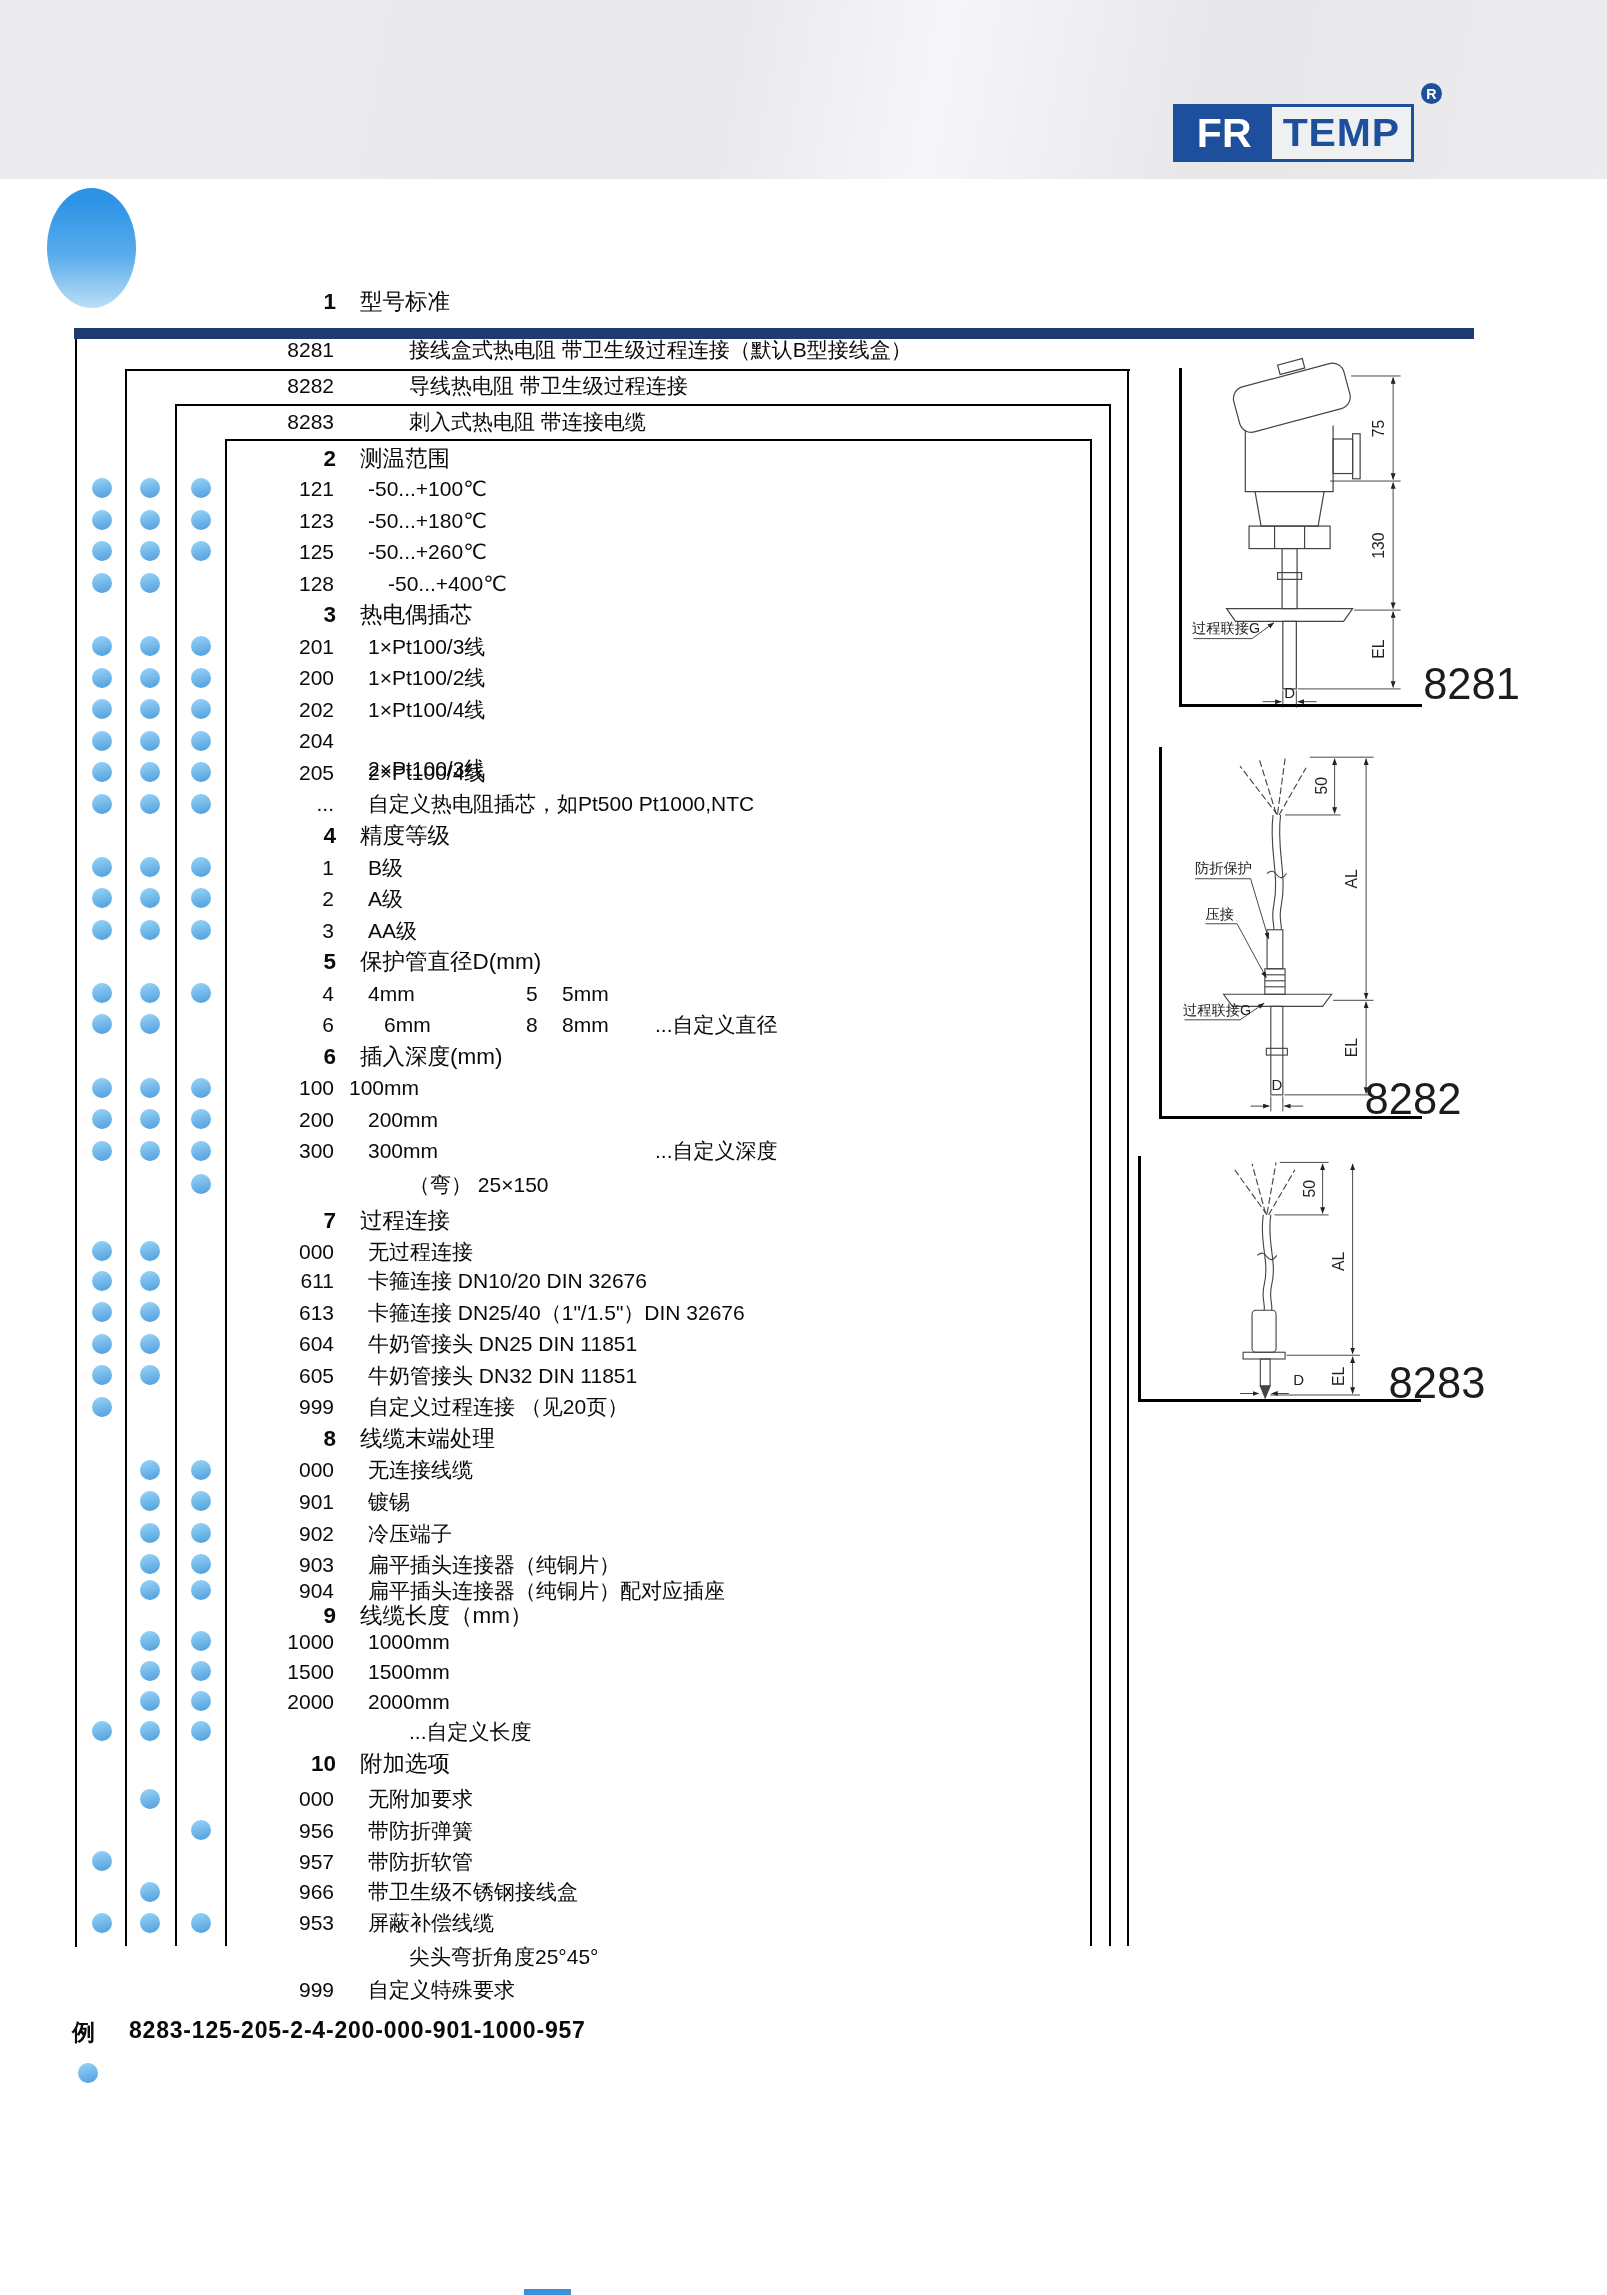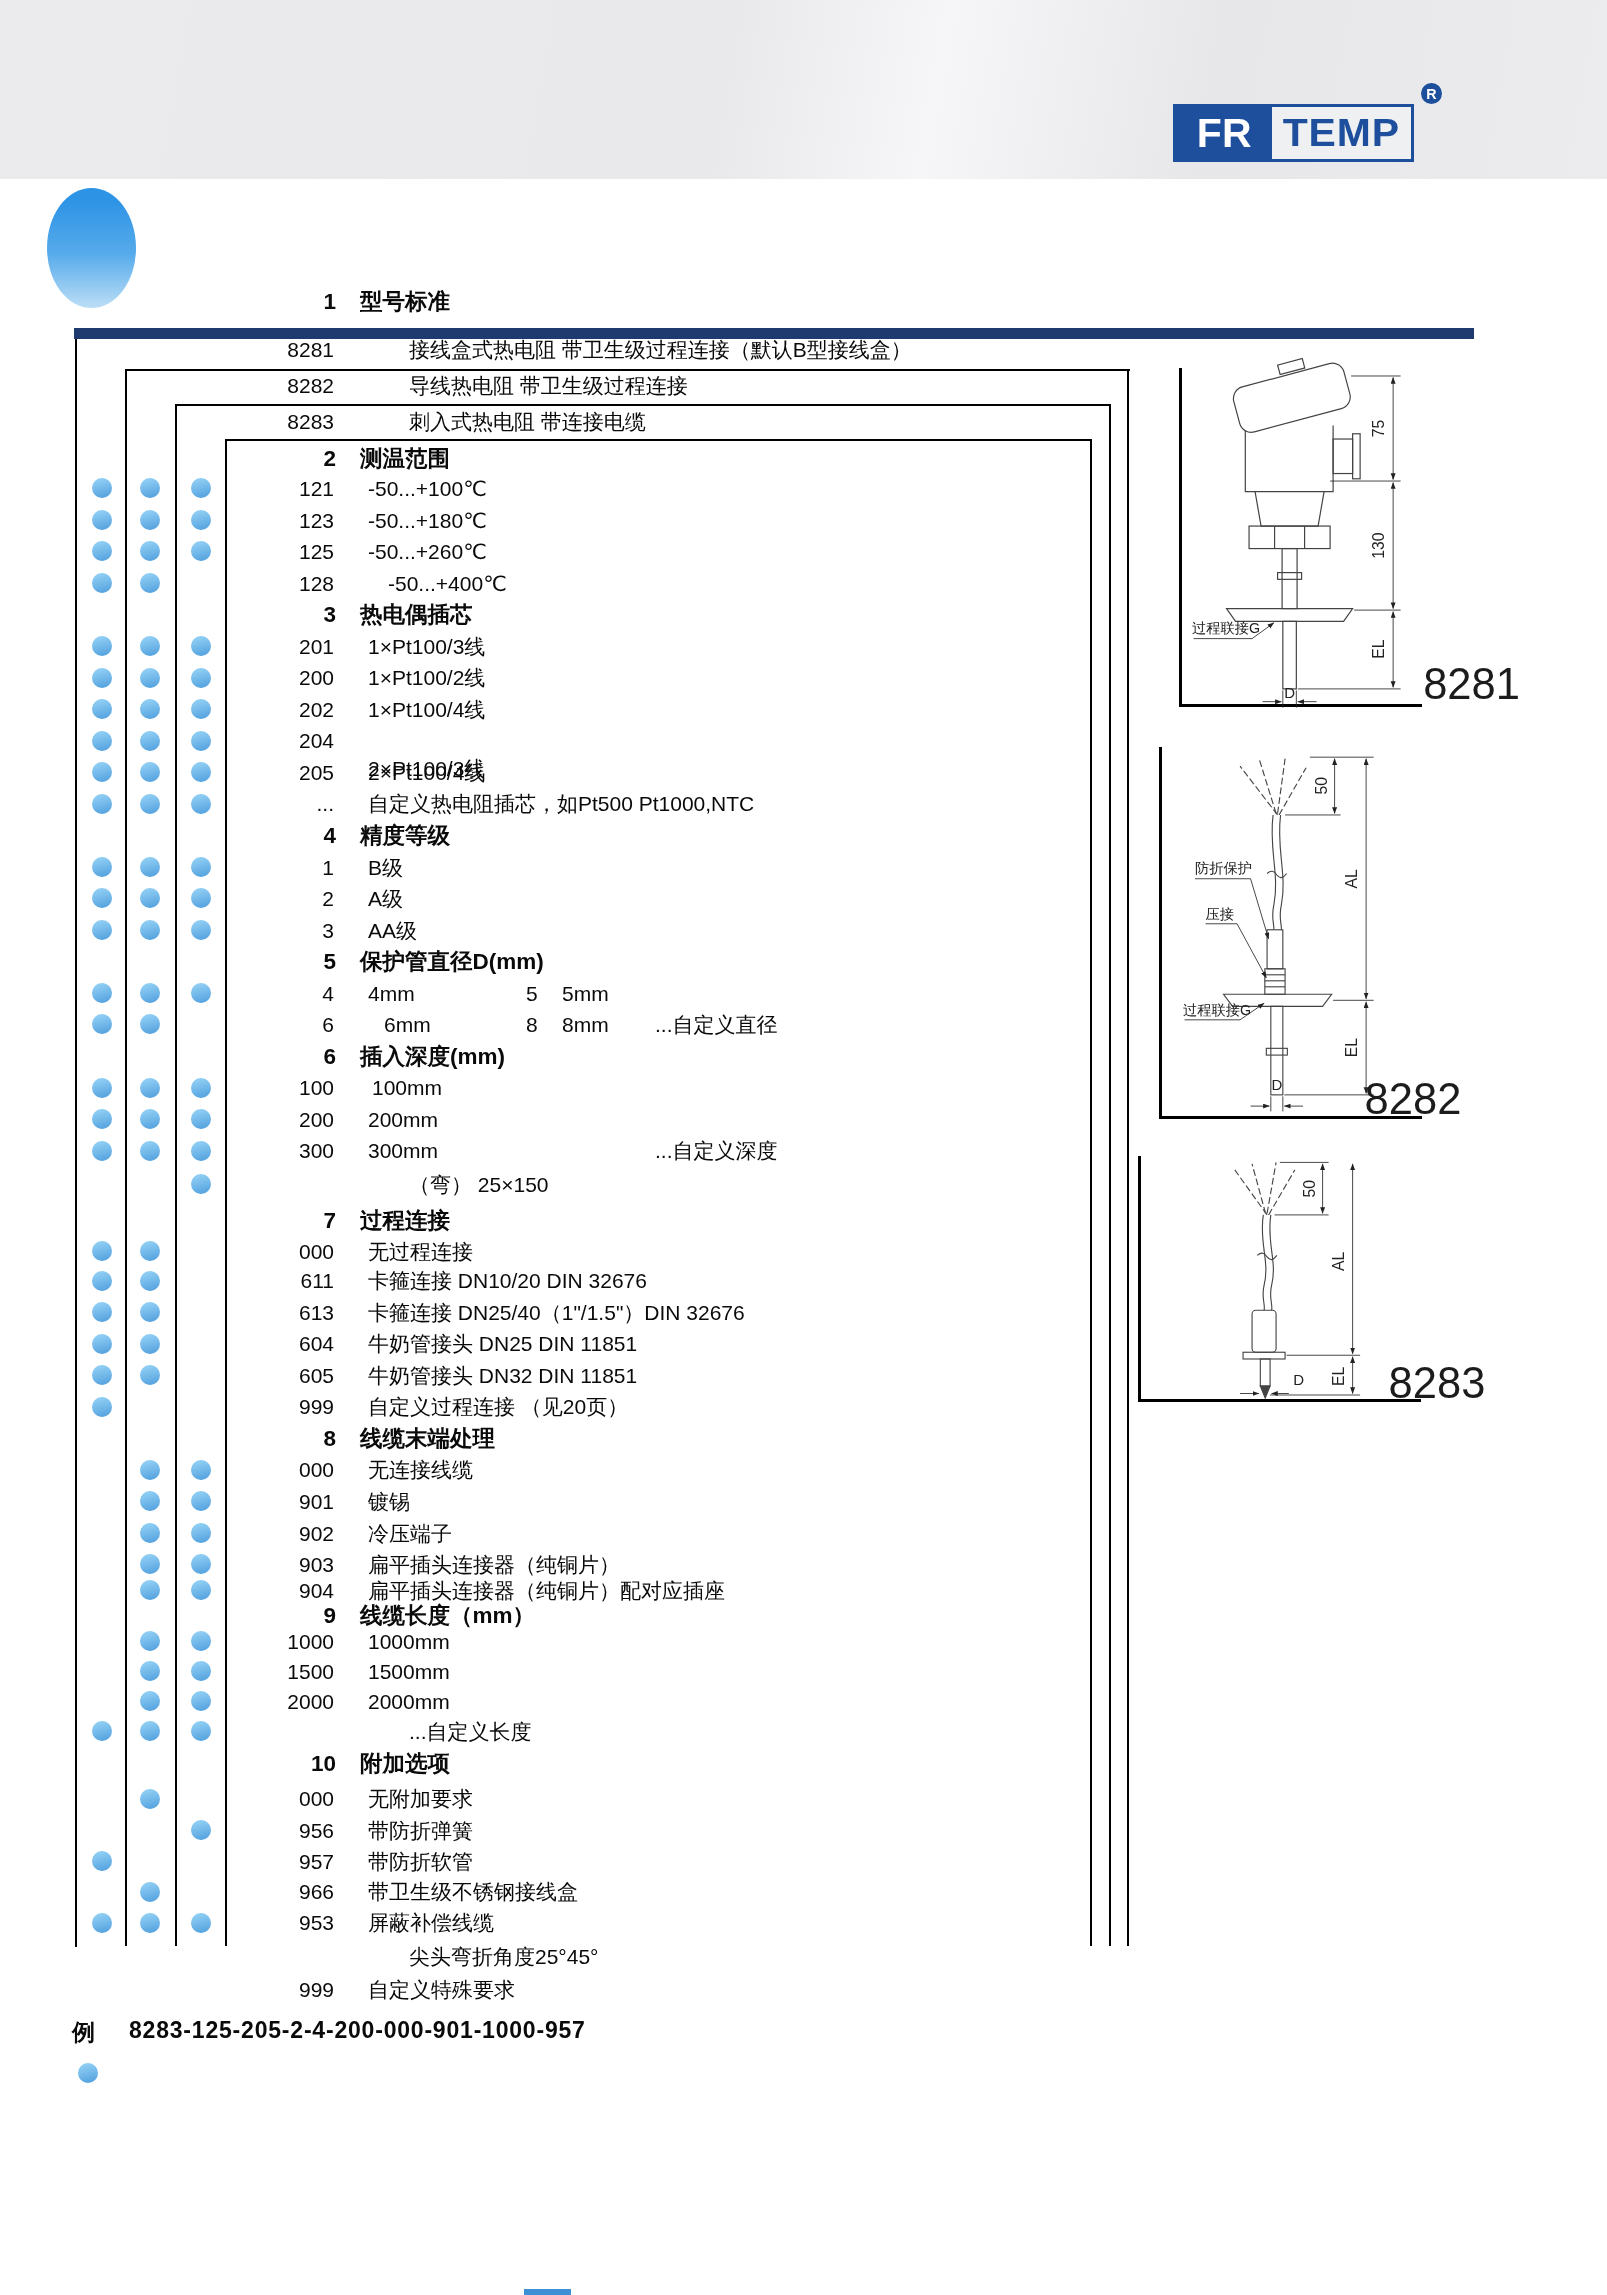--- a/index.html
+++ b/index.html
@@ -18,21 +18,21 @@
   .logo-temp{width:59%;color:#1e4f9c;display:flex;align-items:center;justify-content:center;
         font-size:39px;font-weight:700;letter-spacing:0.8px;transform:scaleX(1.05);}
   .logo-reg{position:absolute;left:1421px;top:83px;width:21px;height:21px;border-radius:50%;background:#1e4f9c;
         color:#fff;font-size:14.3px;font-weight:700;display:flex;align-items:center;justify-content:center;}
   
   .navybar{position:absolute;left:74px;top:328px;width:1400px;height:10.5px;background:#1e3a6e;}
   .ln{position:absolute;background:#000;}
   .frame{position:absolute;border-left:3.8px solid #000;border-bottom:3.8px solid #000;box-sizing:border-box;}
   
   .sec-num{position:absolute;width:88px;text-align:right;font-size:22.5px;font-weight:700;line-height:27px;}
-  .sec-title{position:absolute;font-size:22.5px;font-weight:700;line-height:27px;text-align:center;}
+  .sec-title{position:absolute;font-size:22.5px;font-weight:400;line-height:27px;text-align:center;}
   .code{position:absolute;width:109px;text-align:right;font-size:21px;line-height:25.5px;}
   .val{position:absolute;font-size:21px;line-height:25.5px;white-space:nowrap;}
   .dot{position:absolute;width:19.5px;height:20px;border-radius:50%;
        background:linear-gradient(165deg,#8ecdf3 15%,#5aa6e1 85%);}
   .example-label{position:absolute;left:72px;top:2017px;font-size:23px;font-weight:700;}
   .example-value{position:absolute;left:129px;top:2017px;font-size:23px;font-weight:700;letter-spacing:0.8px;}
   .legend-text{position:absolute;left:145px;top:2063px;font-size:20px;}
   .footer-mark{position:absolute;left:524px;top:2289px;width:47px;height:6.8px;background:#3d8fd6;}
   svg text{font-family:"Liberation Sans","DejaVu Sans",sans-serif;}
 </style>
@@ -155,21 +155,21 @@
       <div class="code" style="left: 225px; top: 1012px;">6</div>
       <div class="val" style="left: 384px; top: 1012px;">6mm</div>
       <div class="val" style="left: 526px; top: 1012px;">8</div>
       <div class="val" style="left: 562px; top: 1012px;">8mm</div>
       <div class="val" style="left: 655px; top: 1012px;">...自定义直径</div>
       <div class="dot" style="left: 92px; top: 1014px;"></div>
       <div class="dot" style="left: 140px; top: 1014px;"></div>
       <div class="sec-num" style="left: 248px; top: 1043px;">6</div>
       <div class="sec-title" style="left: 360px; top: 1043px;">插入深度(mm)</div>
       <div class="code" style="left: 225px; top: 1075px;">100</div>
-      <div class="val" style="left: 372px; top: 1075px;">100mm</div>
+      <div class="val" style="left: 349px; top: 1075px;">100mm</div>
       <div class="dot" style="left: 92px; top: 1078px;"></div>
       <div class="dot" style="left: 140px; top: 1078px;"></div>
       <div class="dot" style="left: 191px; top: 1078px;"></div>
       <div class="code" style="left: 225px; top: 1107px;">200</div>
       <div class="val" style="left: 368px; top: 1107px;">200mm</div>
       <div class="dot" style="left: 92px; top: 1109px;"></div>
       <div class="dot" style="left: 140px; top: 1109px;"></div>
       <div class="dot" style="left: 191px; top: 1109px;"></div>
       <div class="code" style="left: 225px; top: 1138px;">300</div>
       <div class="val" style="left: 368px; top: 1138px;">300mm</div>

